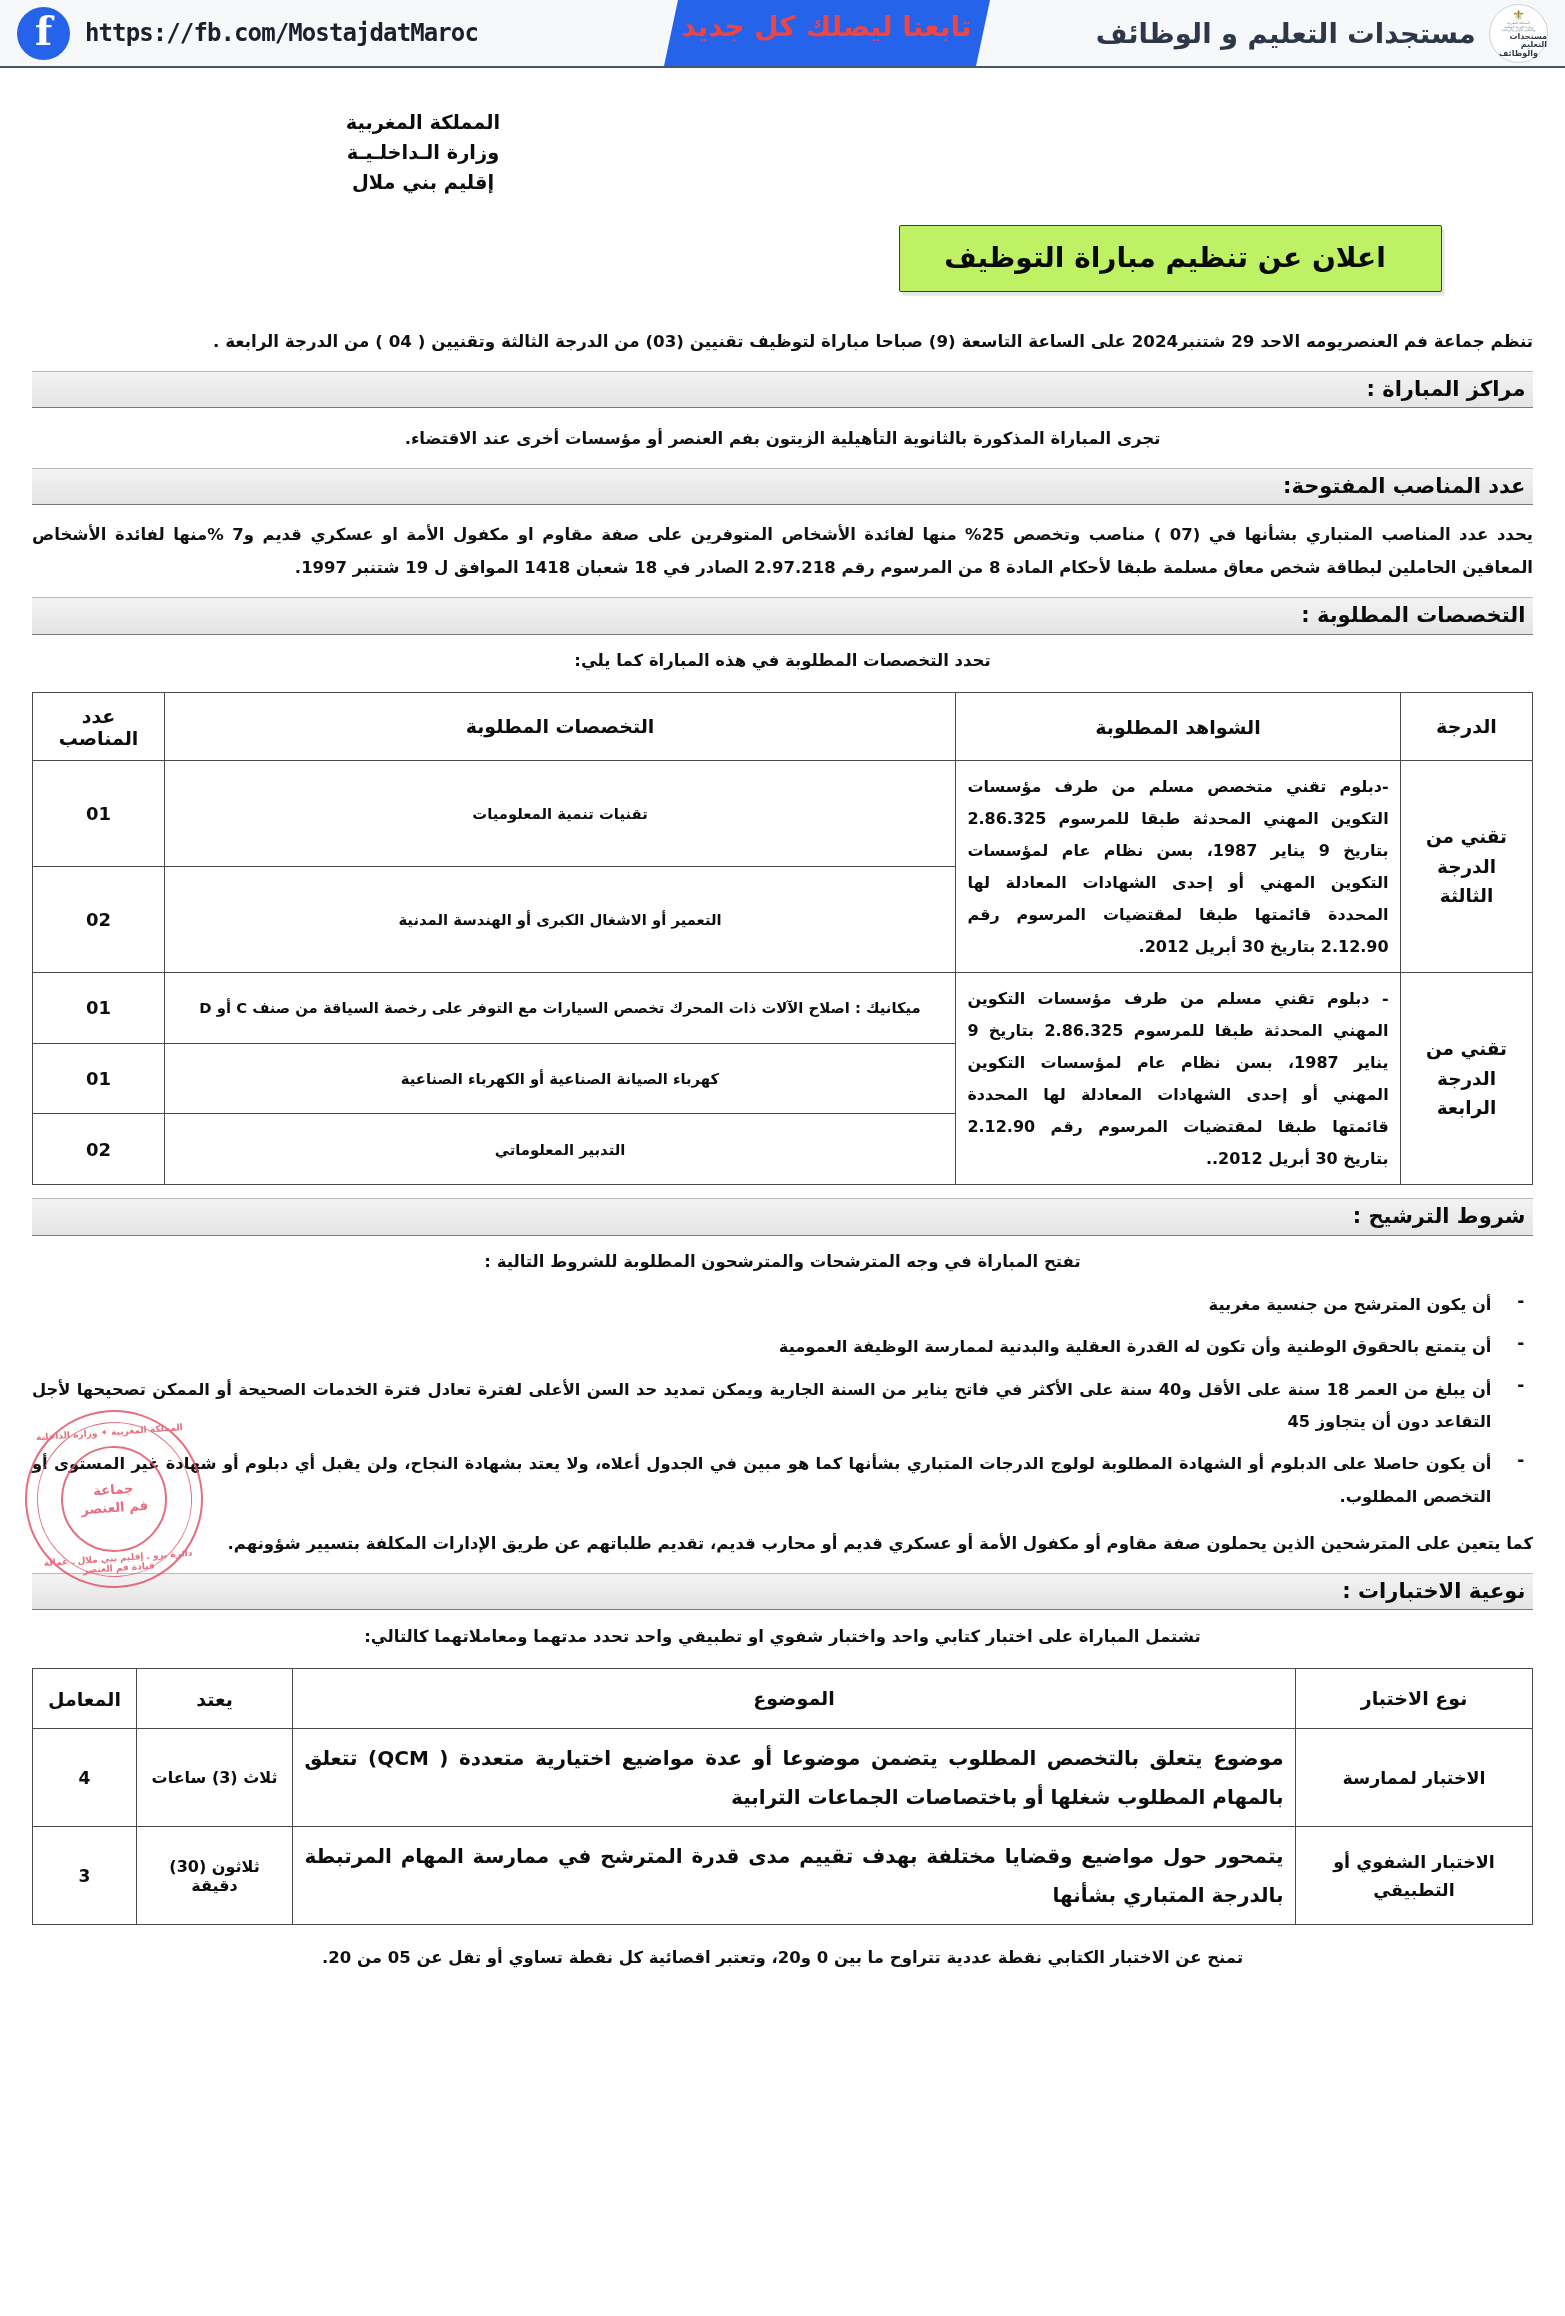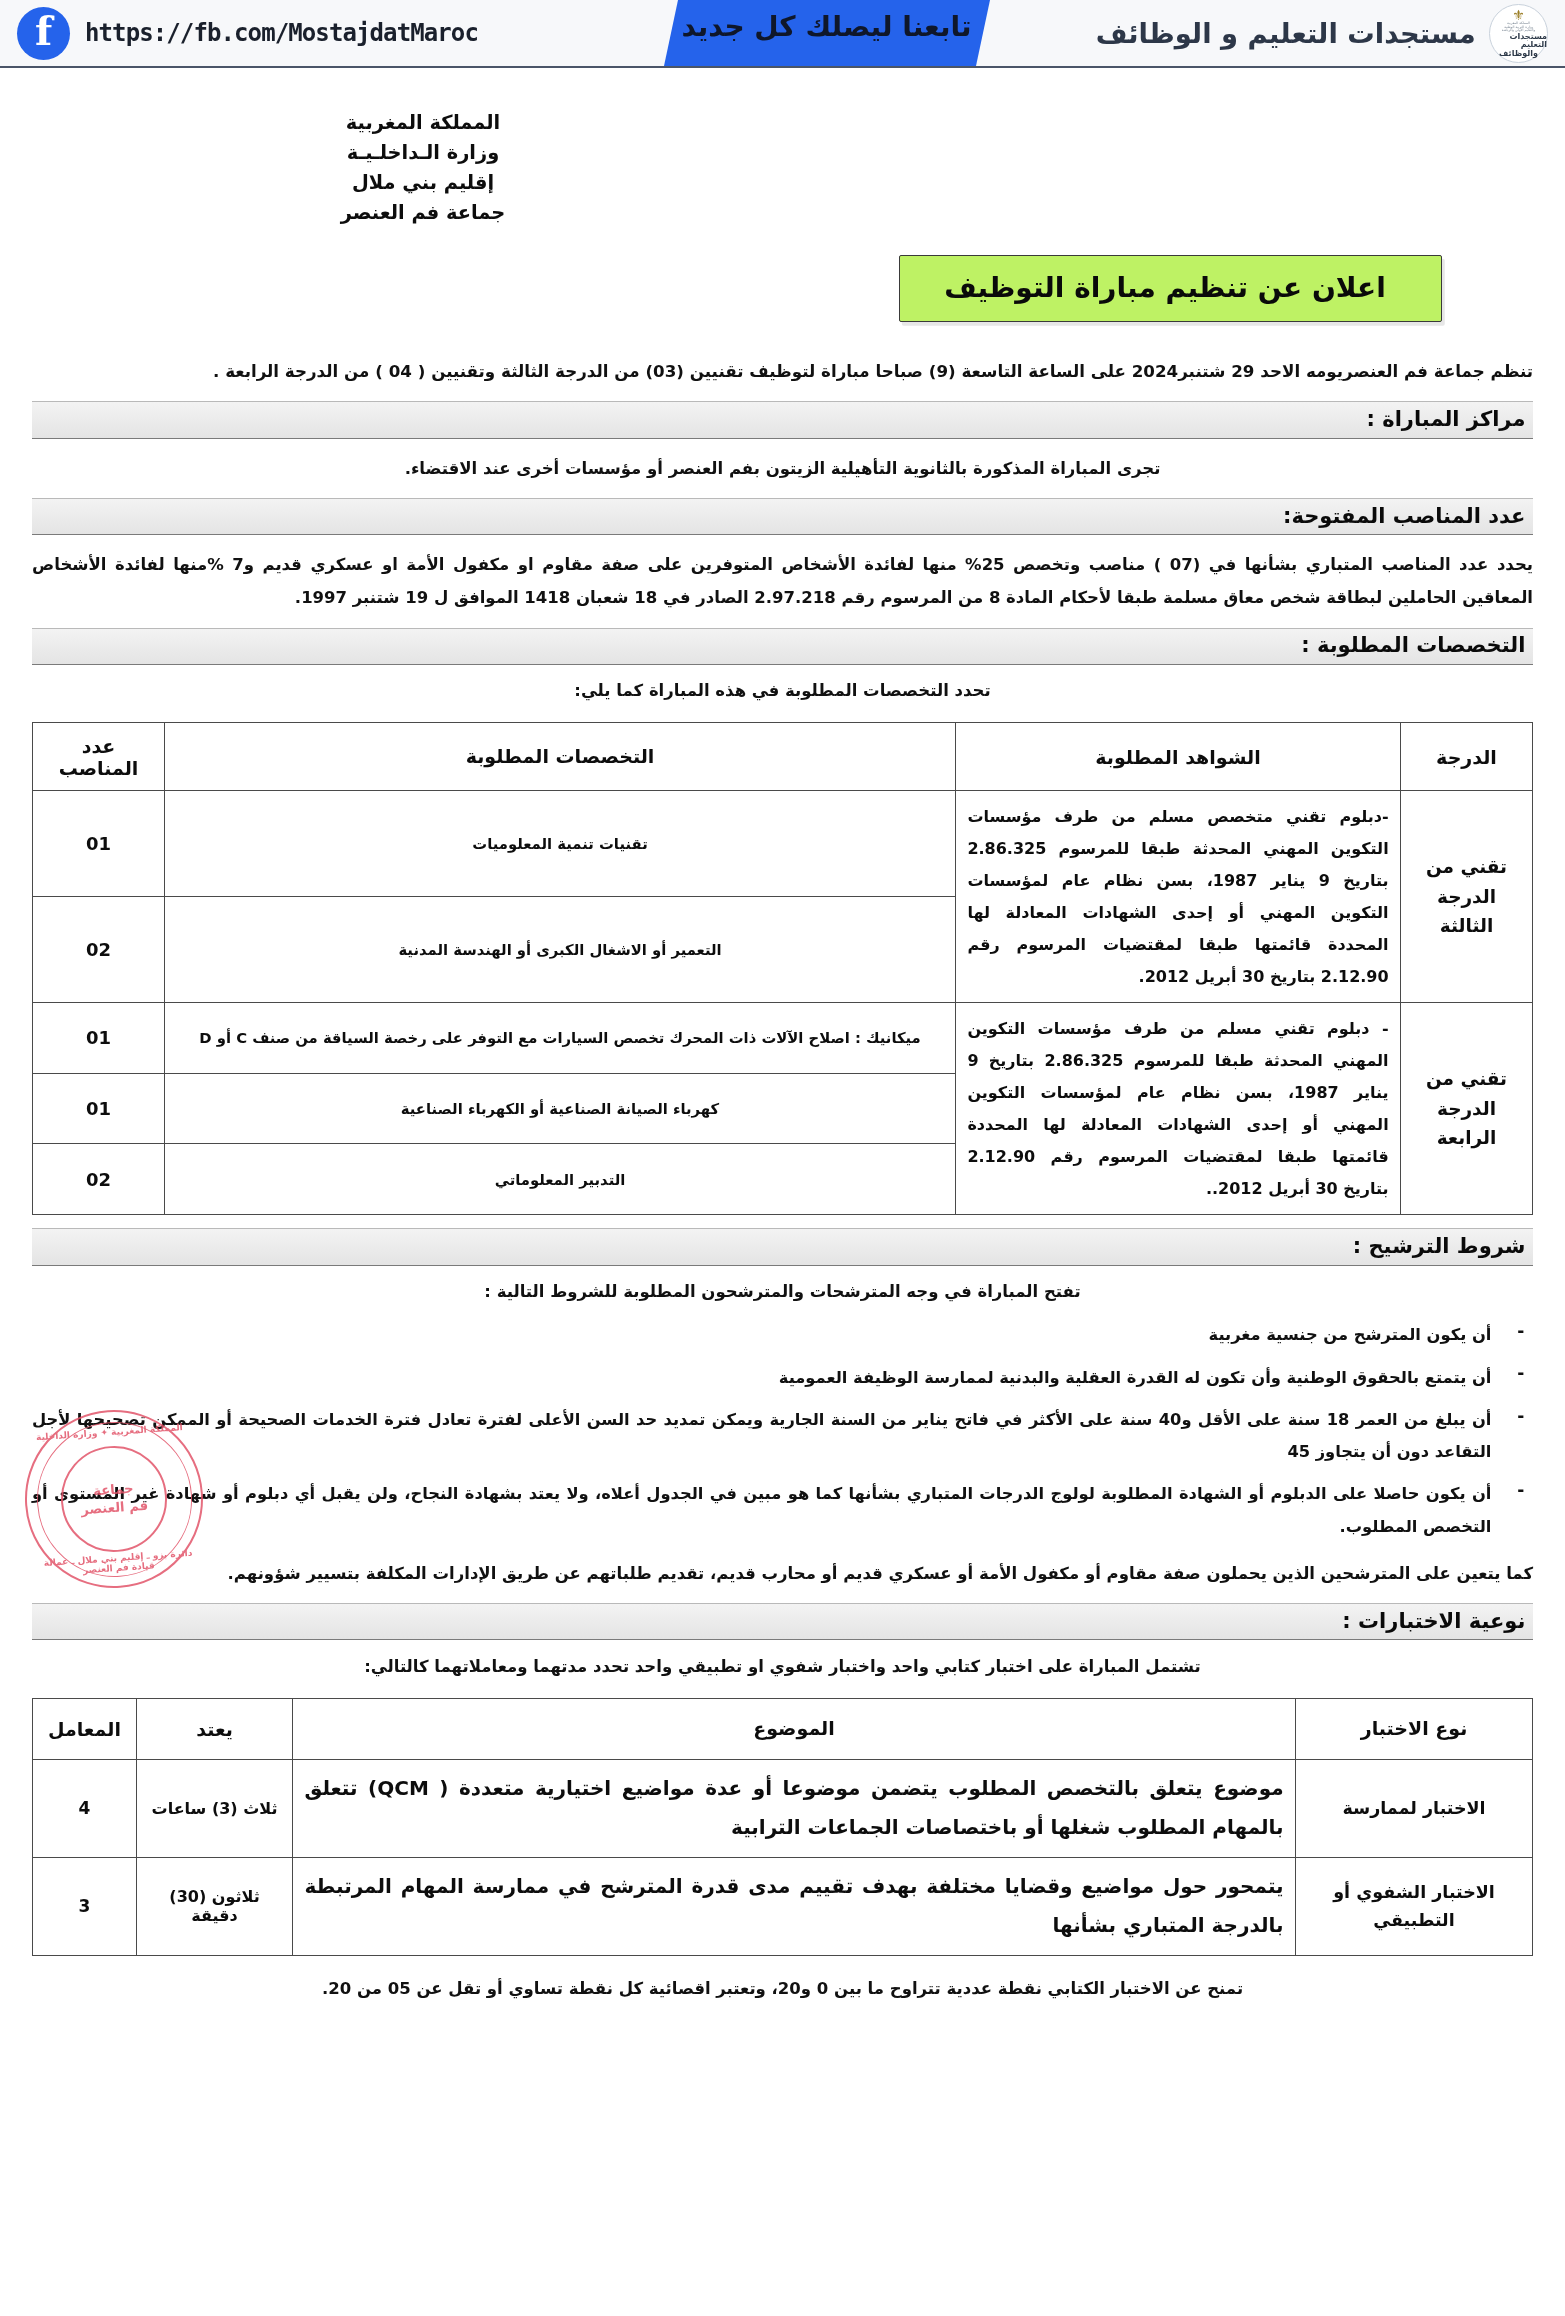--- a/index.html
+++ b/index.html
@@ -69,21 +69,21 @@
     background: #2563eb;
     transform: skewX(-12deg);
     z-index: 1;
   }
   .promo-blue-label {
     position: absolute;
     top: 0; bottom: 13px;
     right: 585px;
     width: 307px;
     display: flex; align-items: center; justify-content: center;
-    color: #0f172a;
+    color: #ef4444;
     font-size: 28px;
     font-weight: bold;
     white-space: nowrap;
     z-index: 2;
     letter-spacing: -0.5px;
   }
   .promo-left {
     position: absolute;
     left: 17px; top: 0; bottom: 0;
     display: flex; align-items: center; gap: 15px;
@@ -345,21 +345,20 @@
       <div class="fb-url">https://fb.com/MostajdatMaroc</div>
     </div>
   </div>
 
   <div class="doc">
 
     <div class="org-head">
       <div>المملكة المغربية</div>
       <div>وزارة الـداخلـيـة</div>
       <div>إقليم بني ملال</div>
-      <div>جماعة فم العنصر</div>
     </div>
 
     <div class="title-wrap">
       <div class="title-box">
         <div class="t">اعلان عن تنظيم مباراة التوظيف</div>
       </div>
     </div>
 
     <div class="intro">تنظم جماعة فم العنصريومه الاحد 29 شتنبر2024 على الساعة التاسعة (9) صباحا مباراة لتوظيف تقنيين (03) من الدرجة الثالثة وتقنيين ( 04 ) من الدرجة الرابعة .</div>
 

